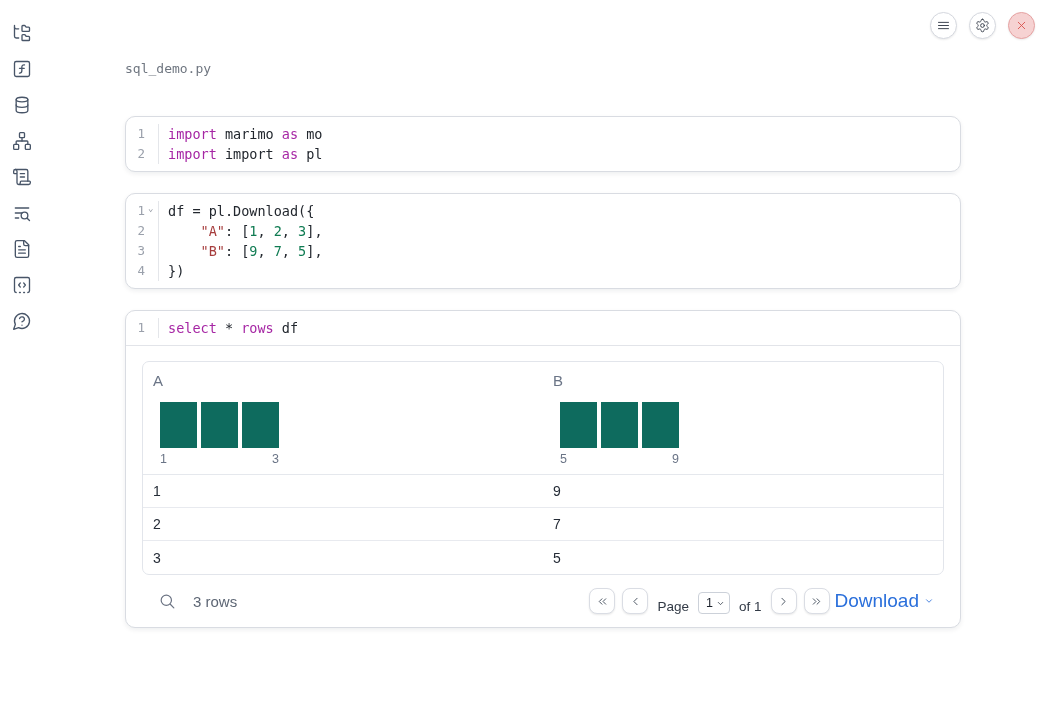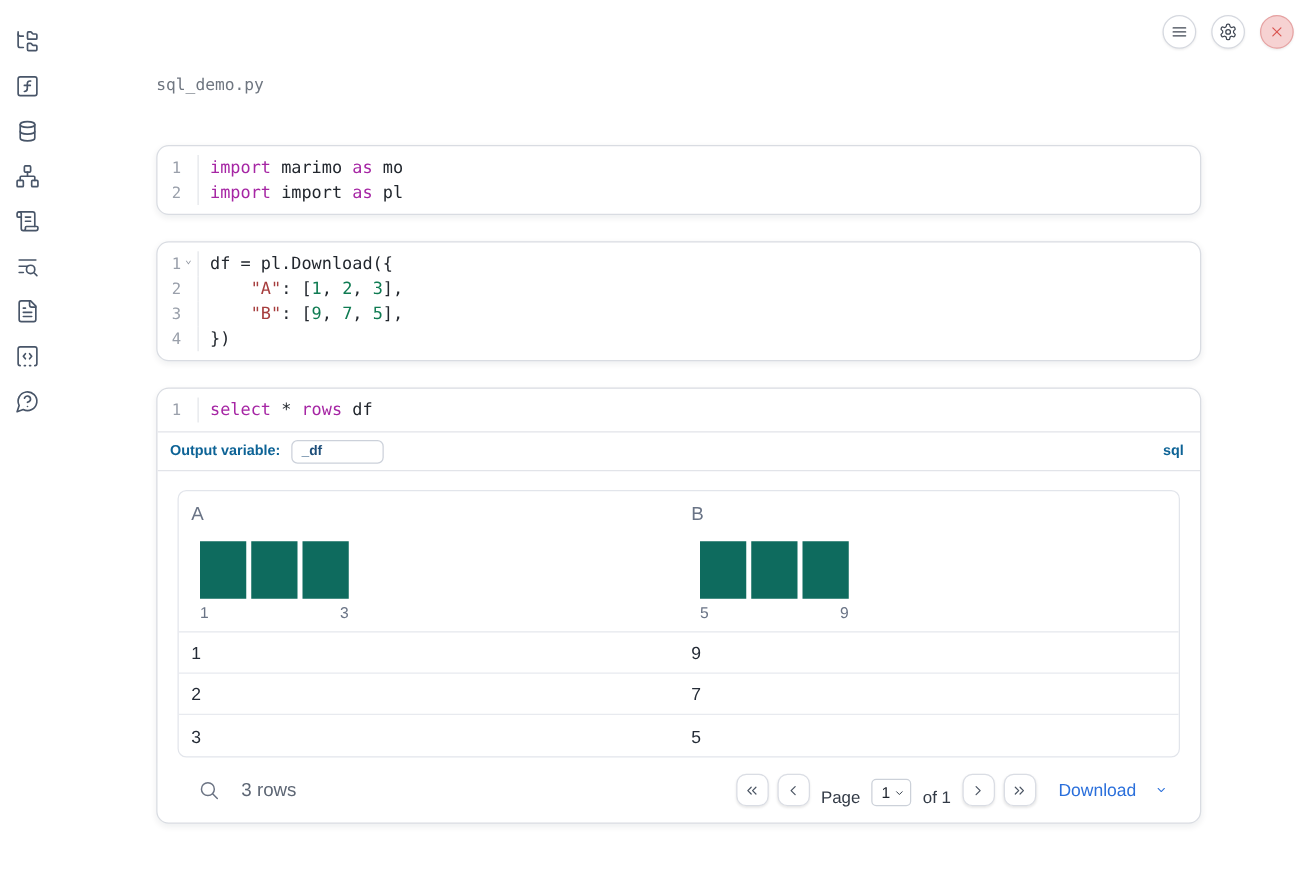--- a/index.html
+++ b/index.html
@@ -75,22 +75,22 @@
   .rowcount { margin-left:16px; font-size:15px; color:#5d6674; }
   .pager { display:flex; align-items:flex-end; margin-left:auto; gap:7px; }
   .pg-btn { width:26px; height:26px; border-radius:8px; border:1px solid #dadde4; background:#fff;
     box-shadow:0 1px 2px rgba(0,0,0,.09); display:flex; align-items:center; justify-content:center;
     padding:0; cursor:pointer; }
   .pg-btn svg { stroke:#4b5563; fill:none; stroke-width:1.8; stroke-linecap:round; stroke-linejoin:round; }
   .pg-label { font-size:13.5px; color:#323a46; margin:0 2px; }
   .page-select { display:flex; align-items:center; gap:3px; border:1px solid #ccd1d9; border-radius:4px;
     height:22px; padding:0 4px 0 7px; font-size:12.5px; color:#1c222c; background:#fff; cursor:pointer; }
   .page-select svg { stroke:#2a3340; fill:none; stroke-width:2; stroke-linecap:round; stroke-linejoin:round; }
-  .download { display:flex; align-items:center; gap:15px; margin-left:18px; border:none; background:none;
-    color:var(--c-link_blue); font-size:14px; cursor:pointer; padding:0; font-family:inherit; }
+  .download { display:flex; align-items:center; gap:5px; margin-left:5px; border:none; background:none;
+    color:var(--c-link_blue); font-size:19px; cursor:pointer; padding:0; font-family:inherit; }
   .download svg { stroke:var(--c-link_blue); fill:none; stroke-width:2; stroke-linecap:round; stroke-linejoin:round; }
 </style>
 </head>
 <body>
 
 <div class="sidebar">
   <button class="sb-btn">
     <svg width="20" height="20" viewBox="0 0 24 24">
       <path d="M20 10a1 1 0 0 0 1-1V6a1 1 0 0 0-1-1h-2.5a1 1 0 0 1-.8-.4l-.9-1.2A1 1 0 0 0 15 3h-2a1 1 0 0 0-1 1v5a1 1 0 0 0 1 1Z"></path>
       <path d="M20 21a1 1 0 0 0 1-1v-3a1 1 0 0 0-1-1h-2.5a1 1 0 0 1-.8-.4l-.9-1.2a1 1 0 0 0-.8-.4H13a1 1 0 0 0-1 1v5a1 1 0 0 0 1 1Z"></path>
@@ -246,25 +246,20 @@
     <div class="code-lines">
         <div class="cl">
           <div class="gutter">
             <span class="ln">1</span>
             <span class="fold"></span>
           </div>
           <span class="code"><span class="tok-kw">select</span><span> * </span><span class="tok-kw">rows</span><span> df</span></span>
         </div>
       </div>
 
-    <div class="outvar-row">
-      <span class="outvar-label">Output variable:</span>
-      <input class="outvar-input" value="_df" style="">
-      <span class="lang-badge">sql</span>
-    </div>
 
     <div class="cell-output">
       <div class="table-card">
         <div class="thead">
             <div class="th">
               <div class="colname">A</div>
               <div class="hist">
                 <div class="bar" style="height: 46px;"></div>
                 <div class="bar" style="height: 46px;"></div>
                 <div class="bar" style="height: 46px;"></div>

